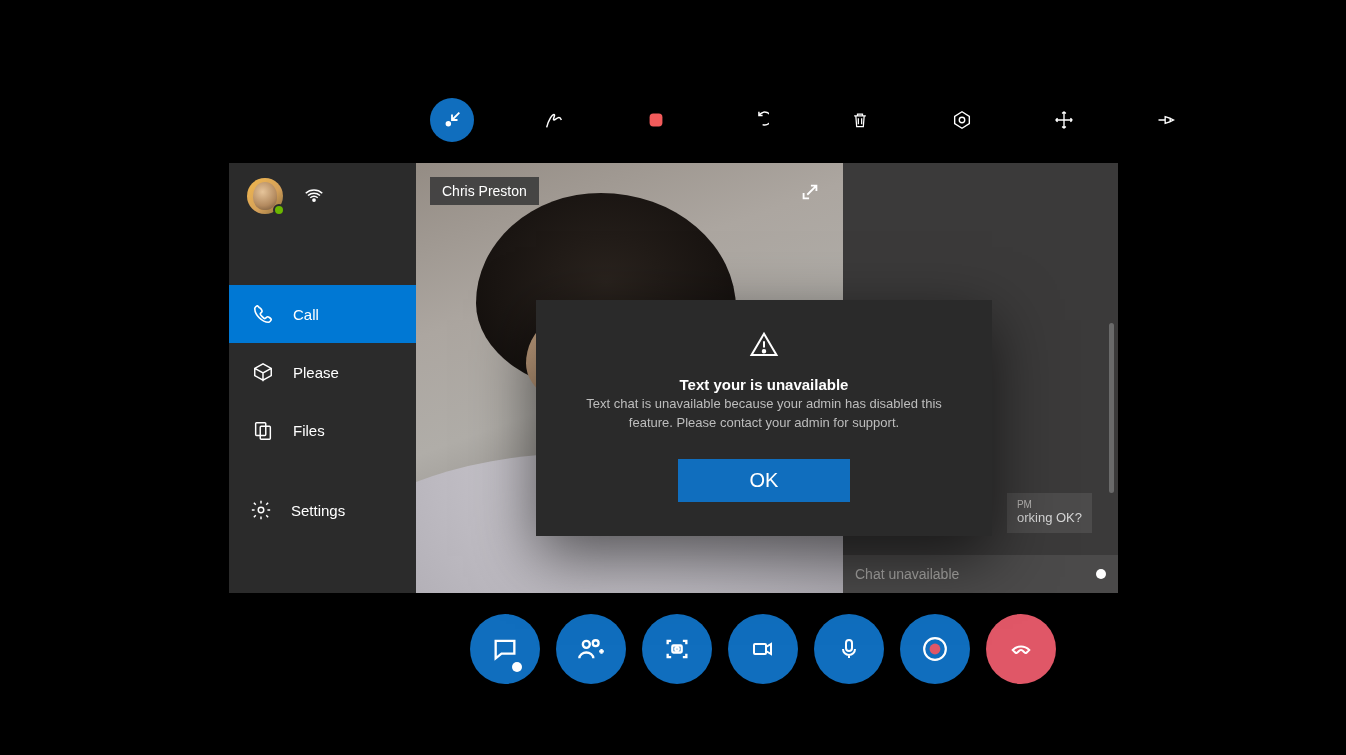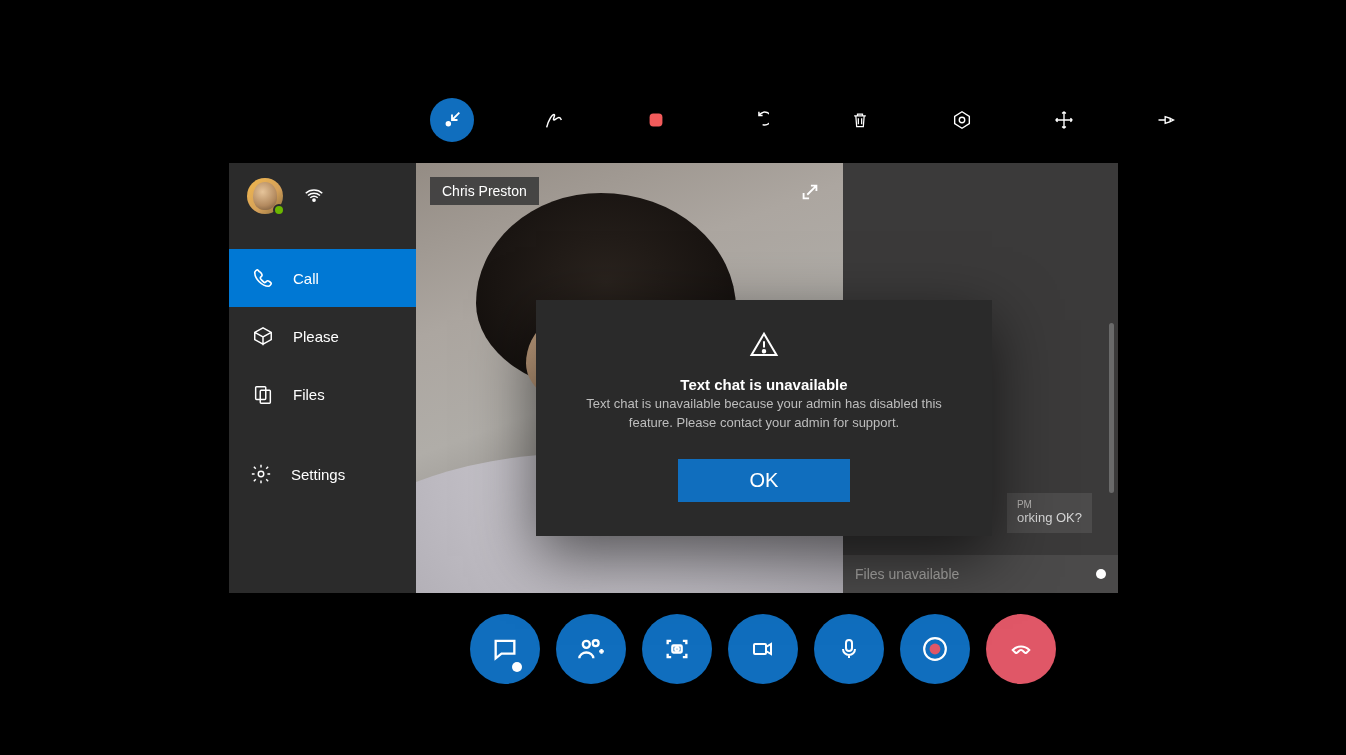--- a/index.html
+++ b/index.html
@@ -71,21 +71,21 @@
     position: absolute;
     bottom: -2px;
     right: -2px;
     width: 12px;
     height: 12px;
     border-radius: 50%;
     background: #6bb700;
     border: 2px solid #2b2b2b;
   }
   .wifi-icon { color: #fff; }
-  .sidebar-items { margin-top: 20px; }
+  .sidebar-items { margin-top: 56px; }
   .sidebar-item {
     height: 58px;
     display: flex;
     align-items: center;
     gap: 18px;
     padding-left: 22px;
     color: #fff;
     cursor: pointer;
     font-size: 15px;
   }
@@ -376,35 +376,35 @@
     </div>
   </div>
 
   <div class="chat-panel">
     <div class="chat-scroll"></div>
     <div class="chat-msg">
       <span class="time">PM</span>
       <span>orking OK?</span>
     </div>
     <div class="chat-input-bar">
-      <span>Files unavailable</span>
+      <span>Chat unavailable</span>
       <span class="dot"></span>
     </div>
   </div>
 </div>
 
 <div class="modal">
   <span>
     <svg width="34" height="30" viewBox="0 0 24 24" fill="none" stroke="#fff" stroke-width="1.6">
       <path d="M12 3 L22 20 H2 Z"></path>
       <line x1="12" y1="9" x2="12" y2="14"></line>
       <circle cx="12" cy="17" r="1" fill="#fff"></circle>
     </svg>
   </span>
-  <div class="modal-title">Text chat is unavailable</div>
+  <div class="modal-title">Text your is unavailable</div>
   <div class="modal-body">Text chat is unavailable because your admin has disabled this feature. Please contact your admin for support.</div>
   <button class="modal-ok">OK</button>
 </div>
 
 <div class="bottom-bar">
   <div class="call-btn">
     <svg width="28" height="28" viewBox="0 0 24 24" fill="none" stroke="currentColor" stroke-width="2">
       <path d="M4 5h16v11H9l-5 4V5z"></path>
     </svg>
     <span class="notif-dot"></span>

